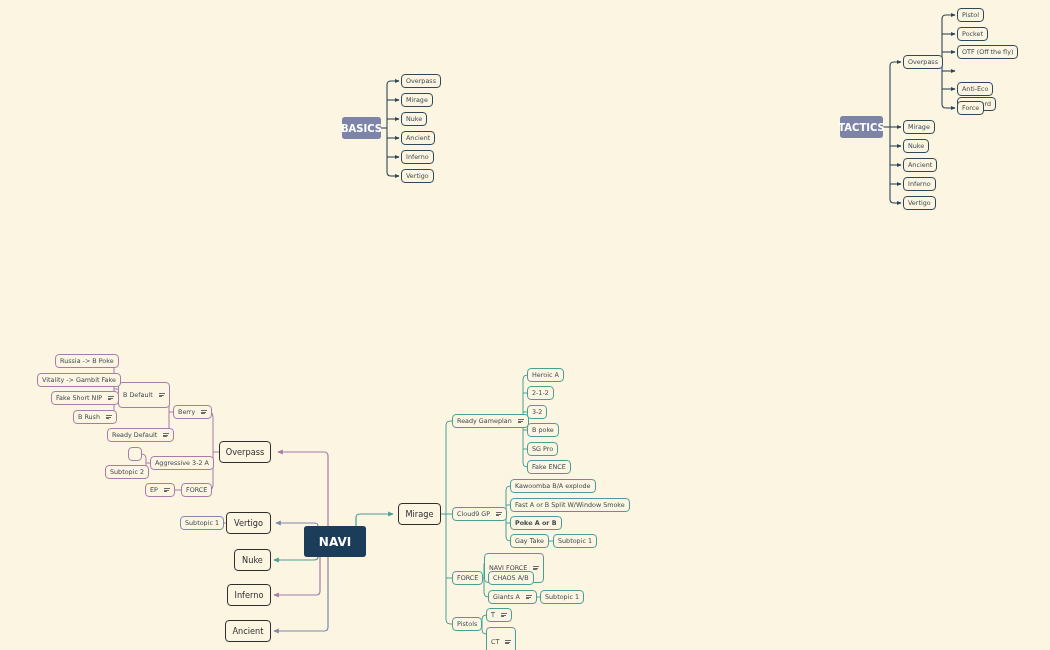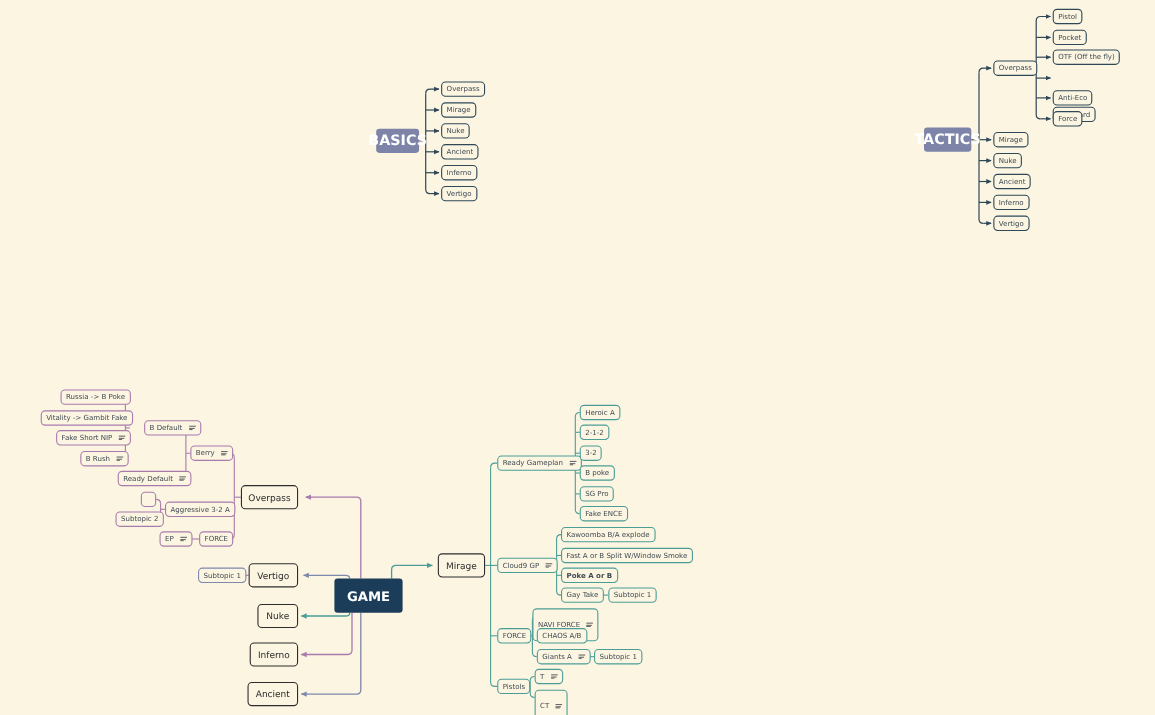--- a/index.html
+++ b/index.html
@@ -7,21 +7,21 @@
   svg.links { position:absolute; left:0; top:0; width:1050px; height:650px; pointer-events:none; }
   .node { position:absolute; box-sizing:border-box; border:1.2px solid; border-radius:4px; background:#fbf5e2; white-space:nowrap; display:flex; align-items:center; font-size:6.4px; color:#404a52; padding:0 4px; }
   .node .note { margin-left:6px; width:6px; display:inline-flex; flex-direction:column; gap:1px; }
   .node .note i { display:block; height:0.8px; background:#6a6a6a; }
   .node .note i:nth-child(2){ width:80%; }
   .node .note i:nth-child(3){ width:55%; }
   .slate { border-color:#2f4858;align-items:center; }
   .purple { border-color:#a87bab; }
   .teal { border-color:#4b9e96; }
   .blue { border-color:#7f88ad; }
-  .root { position:absolute; border-radius:3px; color:#fff; font-weight:bold; display:flex; align-items:center; justify-content:center; font-size:13px; }
+  .root { position:absolute; border-radius:3px; color:#fff; font-weight:bold; display:flex; align-items:center; justify-content:center; font-size:10px; }
   .main { position:absolute; box-sizing:border-box; border:1.5px solid; border-radius:4px; background:#fbf5e2; display:flex; align-items:center; justify-content:center; font-size:8.2px; color:#2d2d2d; }
 </style>
 </head>
 <body>
 
 <svg class="links">
   <defs>
     <marker id="as" markerWidth="5" markerHeight="5" refX="4" refY="2.5" orient="auto">
         <path d="M0,0.5 L4.5,2.5 L0,4.5 z" fill="#2f4858"></path>
       </marker>
@@ -181,21 +181,21 @@
     <span>Ancient</span>
   </div>
 <div class="node slate" style="left:903px;top:177px;height:14px;">
     <span>Inferno</span>
   </div>
 <div class="node slate" style="left:903px;top:196px;height:14px;">
     <span>Vertigo</span>
   </div>
 
 <div class="root" style="left:304px;top:526px;width:62px;height:31px;background:#1b3d5a;font-size:12px;">
-    <span>GAME</span>
+    <span>NAVI</span>
   </div>
 
 <div class="main purple" style="left:219px;top:441px;width:52px;height:22px;">
     <span>Overpass</span>
   </div>
 <div class="main blue" style="left:226px;top:512px;width:45px;height:22px;">
     <span>Vertigo</span>
   </div>
 <div class="main teal" style="left:234px;top:549px;width:37px;height:22px;">
     <span>Nuke</span>
@@ -211,21 +211,21 @@
   </div>
 
 <div class="node purple" style="left:173px;top:405px;height:14px;">
     <span>Berry</span>
     <span class="note">
       <i></i>
       <i></i>
       <i></i>
     </span>
   </div>
-<div class="node purple" style="left:131px;top:382px;height:14px;">
+<div class="node purple" style="left:118px;top:382px;height:26px;">
     <span>B Default</span>
     <span class="note">
       <i></i>
       <i></i>
       <i></i>
     </span>
   </div>
 <div class="node purple" style="left:55px;top:354px;height:14px;">
     <span>Russia -&gt; B Poke</span>
   </div>

